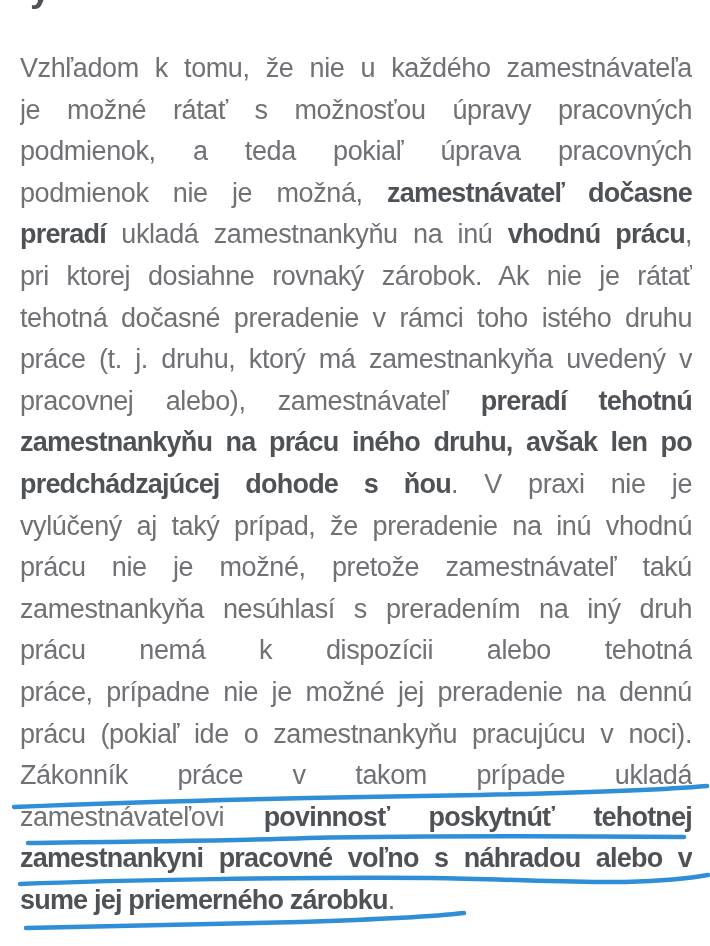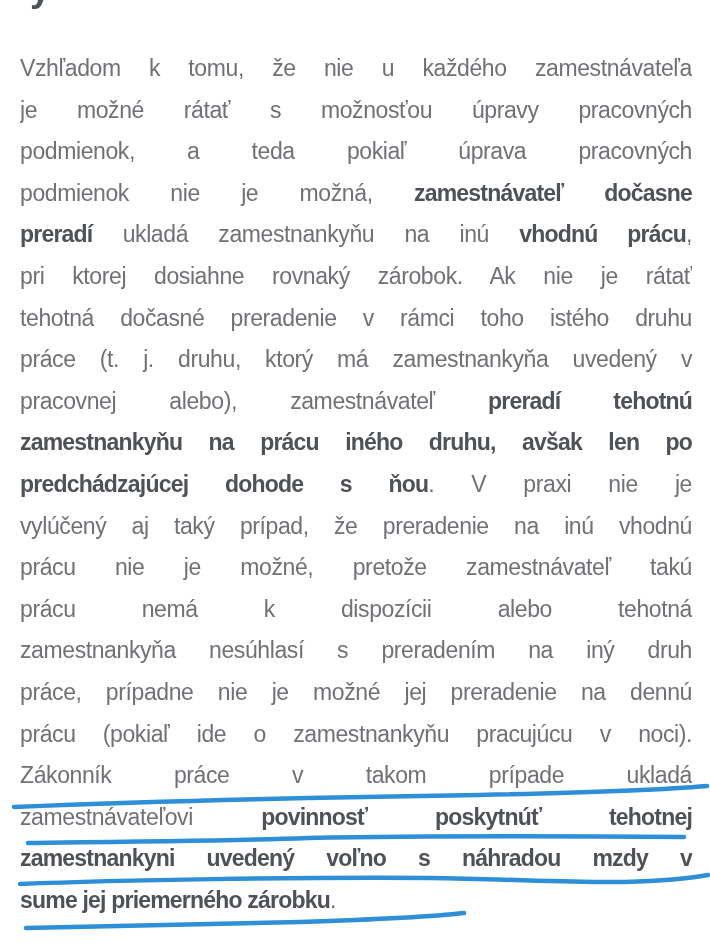--- a/index.html
+++ b/index.html
@@ -15,21 +15,21 @@
     top:-30px; left:30px;
     font-size:37px; font-weight:bold;
     color:var(--text-bold,#4e5256);
     line-height:1;
   }
   .paragraph {
     position:absolute;
     top:48px; left:20px; right:18px;
   }
   .line {
-    font-size:23px;
+    font-size:27px;
     line-height:41.6px;
     height:41.6px;
     overflow:hidden;
     color:var(--text-regular,#6f7175);
     letter-spacing:-0.4px;
     text-align:justify;
     text-align-last:justify;
     -moz-text-align-last:justify;
     white-space:normal;
   }
@@ -61,27 +61,27 @@
       <div class="line"><span class="seg-r">podmienok nie je možná, </span><span class="seg-b">zamestnávateľ dočasne</span></div>
       <div class="line"><span class="seg-b">preradí</span><span class="seg-r"> ukladá zamestnankyňu na inú </span><span class="seg-b">vhodnú prácu</span><span class="seg-r">,</span></div>
       <div class="line"><span class="seg-r">pri ktorej dosiahne rovnaký zárobok. Ak nie je rátať</span></div>
       <div class="line"><span class="seg-r">tehotná dočasné preradenie v rámci toho istého druhu</span></div>
       <div class="line"><span class="seg-r">práce (t. j. druhu, ktorý má zamestnankyňa uvedený v</span></div>
       <div class="line"><span class="seg-r">pracovnej alebo), zamestnávateľ </span><span class="seg-b">preradí tehotnú</span></div>
       <div class="line"><span class="seg-b">zamestnankyňu na prácu iného druhu, avšak len po</span></div>
       <div class="line"><span class="seg-b">predchádzajúcej dohode s ňou</span><span class="seg-r">. V praxi nie je</span></div>
       <div class="line"><span class="seg-r">vylúčený aj taký prípad, že preradenie na inú vhodnú</span></div>
       <div class="line"><span class="seg-r">prácu nie je možné, pretože zamestnávateľ takú</span></div>
+      <div class="line"><span class="seg-r">zamestnankyňa nesúhlasí s preradením na iný druh</span></div>
       <div class="line"><span class="seg-r">prácu nemá k dispozícii alebo tehotná</span></div>
-      <div class="line"><span class="seg-r">zamestnankyňa nesúhlasí s preradením na iný druh</span></div>
       <div class="line"><span class="seg-r">práce, prípadne nie je možné jej preradenie na dennú</span></div>
       <div class="line"><span class="seg-r">prácu (pokiaľ ide o zamestnankyňu pracujúcu v noci).</span></div>
       <div class="line"><span class="seg-r">Zákonník práce v takom prípade ukladá</span></div>
       <div class="line"><span class="seg-r">zamestnávateľovi </span><span class="seg-b">povinnosť poskytnúť tehotnej</span></div>
-      <div class="line"><span class="seg-b">zamestnankyni uvedený voľno s náhradou mzdy v</span></div>
+      <div class="line"><span class="seg-b">zamestnankyni pracovné voľno s náhradou alebo v</span></div>
       <div class="line last"><span class="seg-b">sume jej priemerného zárobku</span><span class="seg-r">.</span></div>
     </div>
 
   <svg class="overlay" viewBox="0 0 710 946" xmlns="http://www.w3.org/2000/svg">
       <path d="M 14 807 C 160 801 340 797 480 795 C 570 793 650 791 707 786" fill="none" stroke="#2e8ed8" stroke-width="4.5" stroke-linecap="round"></path>
       <path d="M 28 843 C 120 842 230 841 308 838 C 410 836 560 836 684 837" fill="none" stroke="#2e8ed8" stroke-width="4.5" stroke-linecap="round"></path>
       <path d="M 20 884 C 120 880 300 877 430 878 C 510 879 570 883 625 882 C 662 881 692 878 708 875" fill="none" stroke="#2e8ed8" stroke-width="4.5" stroke-linecap="round"></path>
       <path d="M 26 928 C 110 926 200 925 300 922 C 360 920 430 917 464 913" fill="none" stroke="#2e8ed8" stroke-width="4.5" stroke-linecap="round"></path>
     </svg>
 </div>

